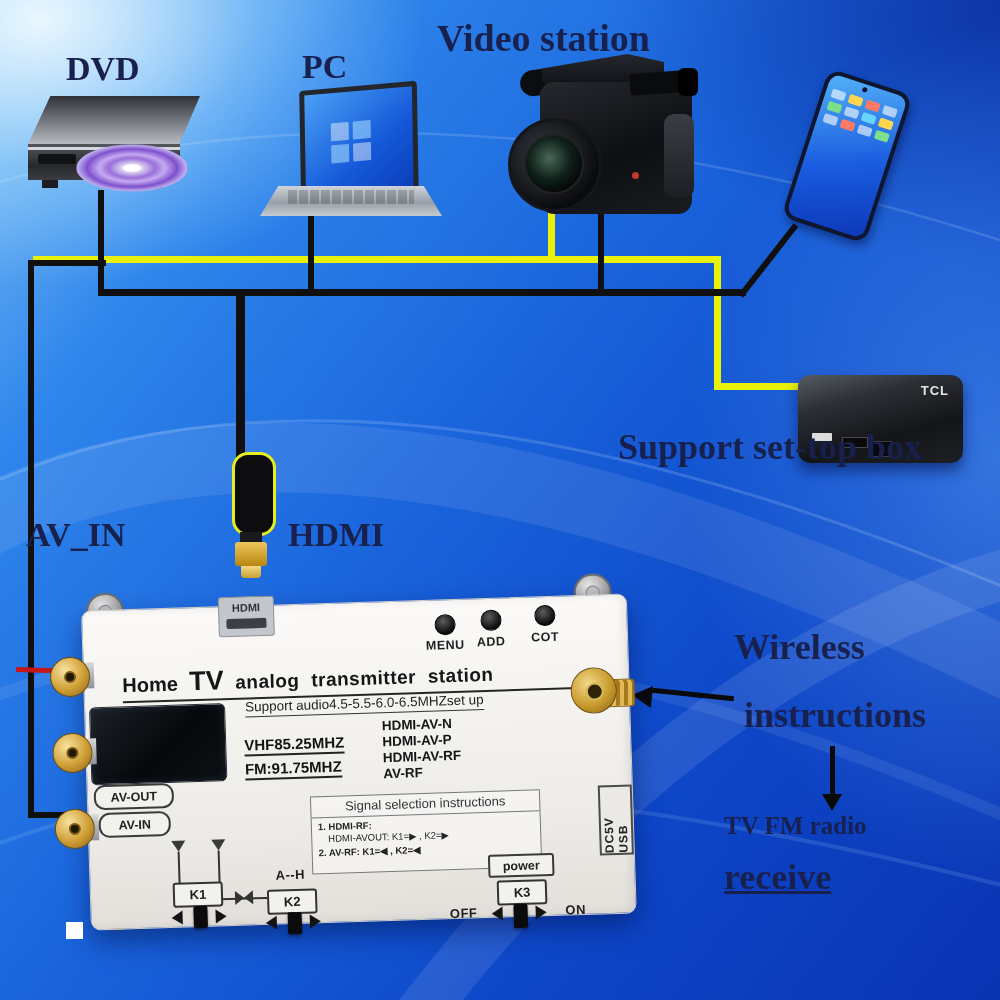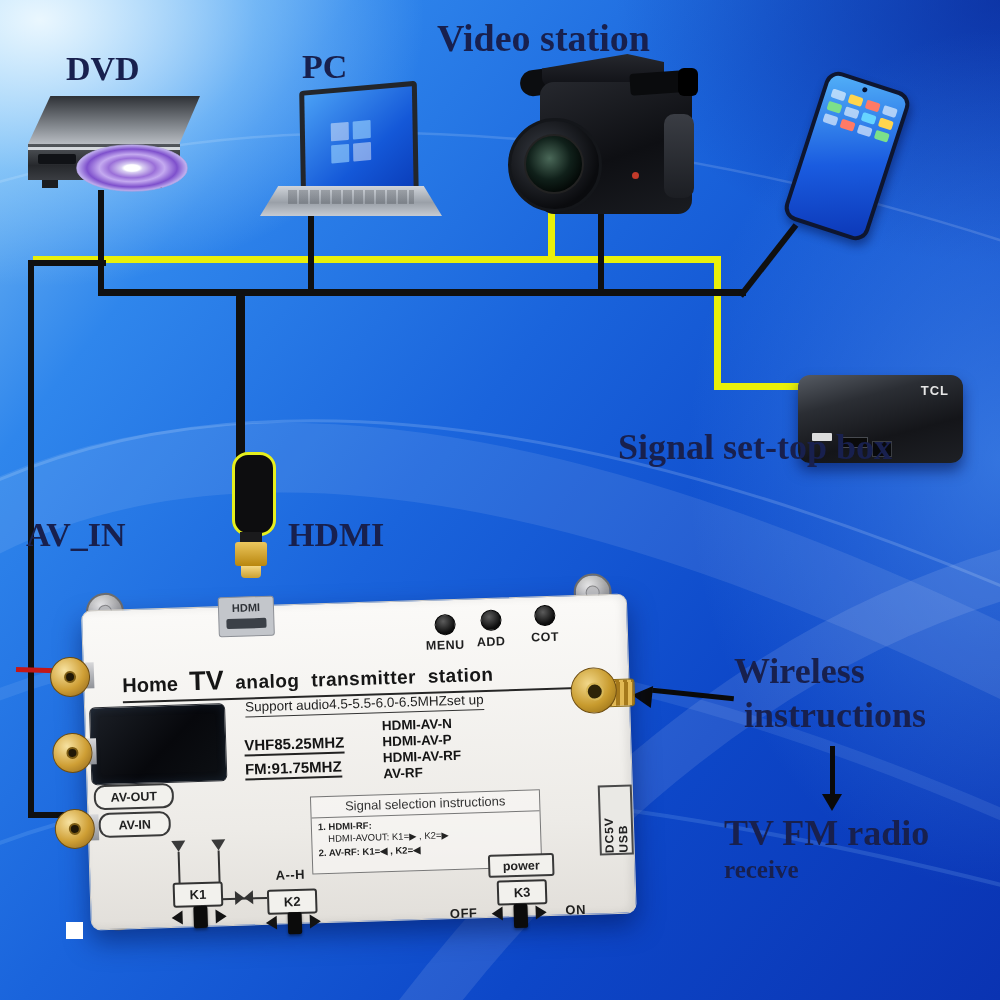--- a/index.html
+++ b/index.html
@@ -135,28 +135,28 @@
   <div class="abs" style="left:214px;top:440px;width:70px;height:150px;">
     <div class="abs" style="left:18px;top:12px;width:38px;height:78px;background:#0d0d0f;border:3px solid #e6ef1d;border-radius:16px;"></div>
     <div class="abs" style="left:26px;top:92px;width:22px;height:12px;background:#1a1a1c;"></div>
     <div class="abs" style="left:21px;top:102px;width:32px;height:24px;background:linear-gradient(180deg,#ecc75e,#b8860e);border-radius:3px;"></div>
     <div class="abs" style="left:27px;top:126px;width:20px;height:12px;background:linear-gradient(180deg,#f4d883,#caa030);border-radius:0 0 4px 4px;"></div>
   </div>
 
   <div class="abs lbl" style="left:66px;top:50px;font-size:34px;">DVD</div>
   <div class="abs lbl" style="left:302px;top:48px;font-size:34px;">PC</div>
   <div class="abs lbl" style="left:437px;top:16px;font-size:38px;">Video station</div>
-  <div class="abs lbl" style="left:618px;top:426px;font-size:36px;">Signal set-top box</div>
+  <div class="abs lbl" style="left:618px;top:426px;font-size:36px;">Support set-top box</div>
   <div class="abs lbl" style="left:26px;top:516px;font-size:34px;">AV_IN</div>
   <div class="abs lbl" style="left:288px;top:516px;font-size:34px;">HDMI</div>
 
-  <div class="abs lbl" style="left:734px;top:650px;font-size:36px;">Wireless</div>
+  <div class="abs lbl" style="left:734px;top:626px;font-size:36px;">Wireless</div>
   <div class="abs lbl" style="left:744px;top:694px;font-size:36px;">instructions</div>
-  <div class="abs lbl" style="left:724px;top:812px;font-size:36px;">TV  FM radio</div>
-  <div class="abs lbl" style="left:724px;top:856px;font-size:25px;">receive</div>
+  <div class="abs lbl" style="left:724px;top:812px;font-size:25px;">TV  FM radio</div>
+  <div class="abs lbl" style="left:724px;top:856px;font-size:36px;text-decoration:underline;">receive</div>
 
   <div class="abs" style="left:652px;top:692px;width:82px;height:5px;background:#0a0a0a;transform:rotate(6deg);"></div>
   <div class="abs" style="left:632px;top:685px;width:0;height:0;border-top:11px solid transparent;border-bottom:11px solid transparent;border-right:20px solid #0a0a0a;transform:rotate(6deg);"></div>
 
   <div class="abs" style="left:830px;top:746px;width:5px;height:50px;background:#0a0a0a;"></div>
   <div class="abs" style="left:822px;top:794px;width:0;height:0;border-left:10px solid transparent;border-right:10px solid transparent;border-top:17px solid #0a0a0a;"></div>
 
   <div class="abs" style="left:86px;top:596px;width:544px;height:340px;transform:rotate(-1.8deg);">
     <div class="abs screw" style="left:5px;top:-11px;width:34px;height:34px;"></div>
     <div class="abs screw" style="left:493px;top:-15px;width:34px;height:34px;"></div>

